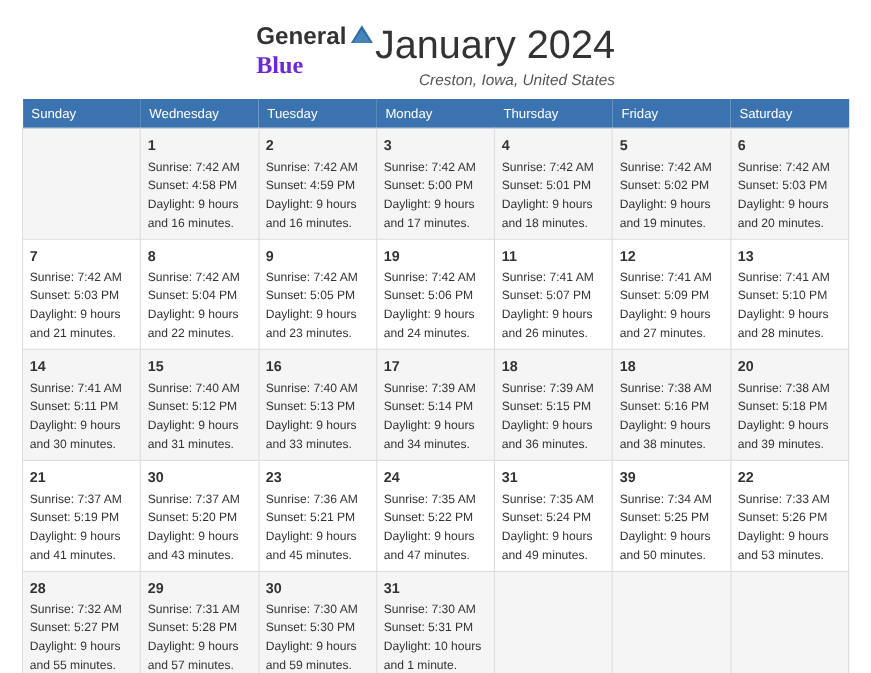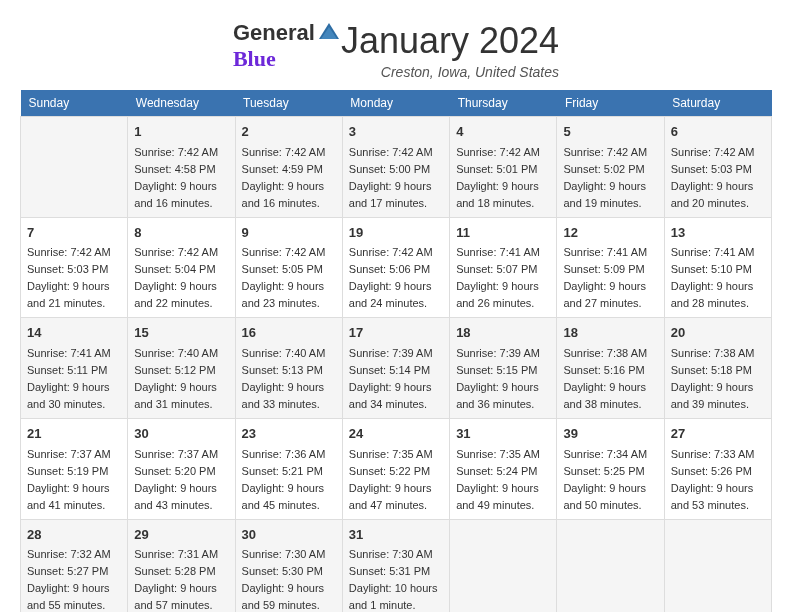--- a/index.html
+++ b/index.html
@@ -238,21 +238,21 @@
         </td>
         <td>
           <span class="day-number">31</span>
           <div class="day-info">Sunrise: 7:35 AM<br>Sunset: 5:24 PM<br>Daylight: 9 hours and 49 minutes.</div>
         </td>
         <td>
           <span class="day-number">39</span>
           <div class="day-info">Sunrise: 7:34 AM<br>Sunset: 5:25 PM<br>Daylight: 9 hours and 50 minutes.</div>
         </td>
         <td>
-          <span class="day-number">27</span>
+          <span class="day-number">22</span>
           <div class="day-info">Sunrise: 7:33 AM<br>Sunset: 5:26 PM<br>Daylight: 9 hours and 53 minutes.</div>
         </td>
       </tr>
       <tr>
         <td>
           <span class="day-number">28</span>
           <div class="day-info">Sunrise: 7:32 AM<br>Sunset: 5:27 PM<br>Daylight: 9 hours and 55 minutes.</div>
         </td>
         <td>
           <span class="day-number">29</span>

